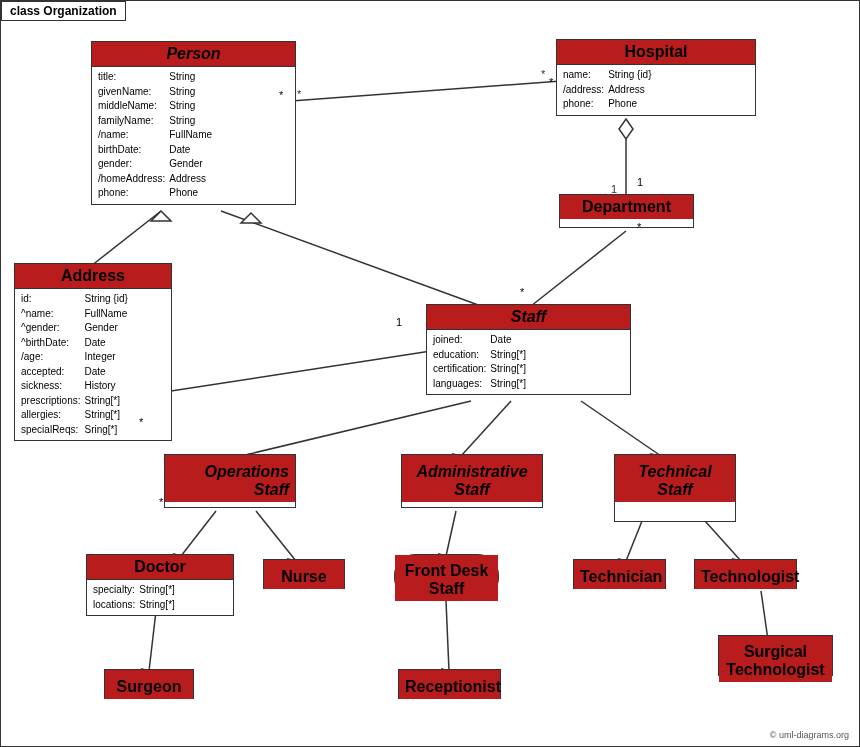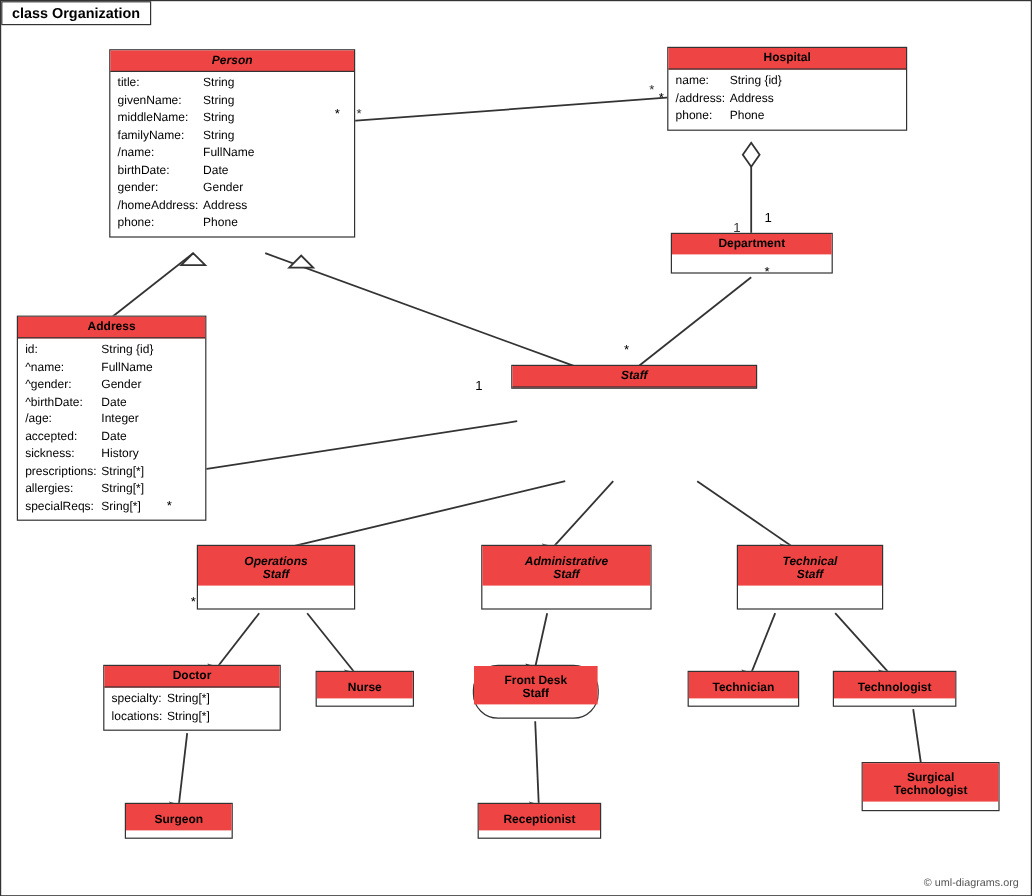--- a/index.html
+++ b/index.html
@@ -31,22 +31,22 @@
     .uml-box {
       position: absolute;
       border: 1.5px solid #333;
       background: #fff;
       text-align: center;
     }
     .uml-box .title {
       border-bottom: 1.5px solid #333;
       padding: 3px 6px;
       font-weight: bold;
-      font-size: 10px;
-      background: #ef4444;
+      font-size: 16px;
+      background: #b91c1c;
       text-align: center;
     }
     .uml-box .title.italic {
       font-style: italic;
     }
     .uml-box .attrs {
       padding: 3px 6px;
       text-align: left;
       font-size: 10px;
       line-height: 1.45;
@@ -207,20 +207,42 @@
         </table>
     </div>
   </div>
 
   <div class="uml-box" style="left:558px;top:193px;width:135px;height:34px;">
     <div class="title" style="border-bottom:none;">Department</div>
   </div>
 
   <div class="uml-box" style="left:425px;top:303px;width:205px;">
     <div class="title italic">Staff</div>
+    <div class="attrs">
+      <table>
+        <tbody>
+            <tr>
+              <td>joined:</td>
+              <td>Date</td>
+            </tr>
+        <tr>
+              <td>education:</td>
+              <td>String[*]</td>
+            </tr>
+        <tr>
+              <td>certification:</td>
+              <td>String[*]</td>
+            </tr>
+        <tr>
+              <td>languages:</td>
+              <td>String[*]</td>
+            </tr>
+      </tbody>
+        </table>
+    </div>
   </div>
 
   <div class="uml-box" style="left:13px;top:262px;width:158px;">
     <div class="title">Address</div>
     <div class="attrs">
       <table>
         <tbody>
             <tr>
               <td>id:</td>
               <td>String {id}</td>
@@ -260,28 +282,28 @@
         <tr>
               <td>specialReqs:</td>
               <td>Sring[*]</td>
             </tr>
       </tbody>
         </table>
     </div>
   </div>
 
   <div class="uml-box" style="left:163px;top:453px;width:132px;height:54px;">
-    <div class="title italic" style="border-bottom:none;padding-top:8px;">Operations<br>Staff</div>
+    <div class="title italic" style="border-bottom:none;padding-top:8px;text-align:right;">Operations<br>Staff</div>
   </div>
 
   <div class="uml-box" style="left:400px;top:453px;width:142px;height:54px;">
     <div class="title italic" style="border-bottom:none;padding-top:8px;">Administrative<br>Staff</div>
   </div>
 
-  <div class="uml-box" style="left:613px;top:453px;width:122px;height:54px;">
+  <div class="uml-box" style="left:613px;top:453px;width:122px;height:68px;">
     <div class="title italic" style="border-bottom:none;padding-top:8px;">Technical<br>Staff</div>
   </div>
 
   <div class="uml-box" style="left:85px;top:553px;width:148px;">
     <div class="title">Doctor</div>
     <div class="attrs">
       <table>
         <tbody>
             <tr>
               <td>specialty:</td>

